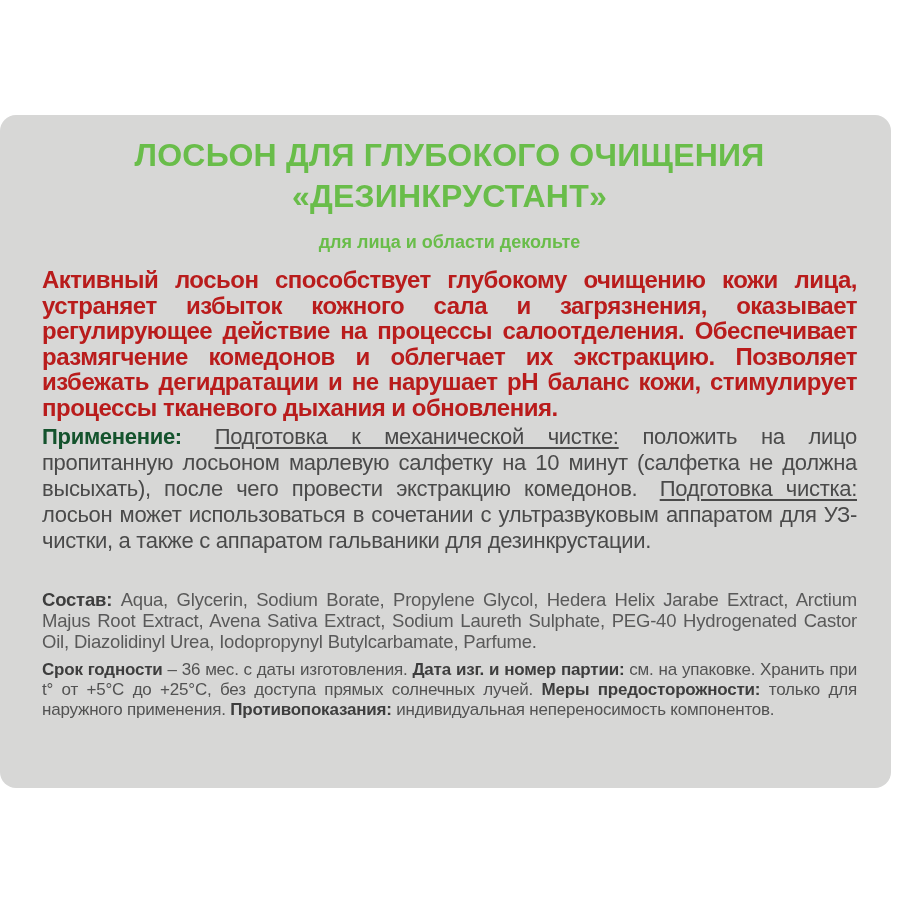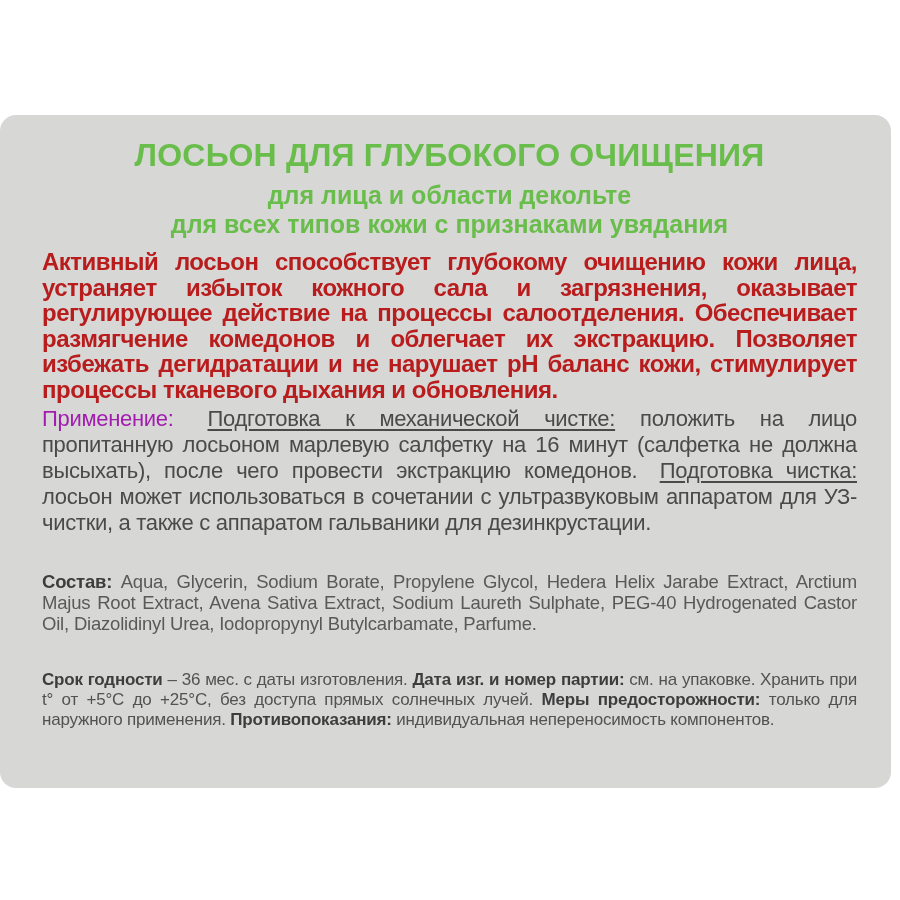--- a/index.html
+++ b/index.html
@@ -32,94 +32,94 @@
     text-align: center;
     font-weight: bold;
     font-size: 32px;
     line-height: 41px;
     color: #69bd4a;
     letter-spacing: 0.2px;
   }
   .subtitle {
     text-align: center;
     font-weight: bold;
-    font-size: 25px;
+    font-size: 18px;
     line-height: 29px;
     color: #69bd4a;
-    margin-top: 5px;
+    margin-top: 11px;
   }
   p { margin: 0; }
   .description {
     margin-top: 10px;
     font-size: 24px;
     line-height: 25.5px;
     font-weight: bold;
     letter-spacing: -0.5px;
     color: #b91c1c;
     text-align: justify;
   }
   .usage {
     margin-top: 4px;
     font-size: 22px;
     line-height: 26px;
     letter-spacing: -0.3px;
     color: #4a4a4a;
     text-align: justify;
   }
   .usage .lead {
-    font-weight: normal;
-    color: #a21caf;
+    font-weight: bold;
+    color: #14532d;
   }
   .underline {
     text-decoration: underline;
     text-underline-offset: 3px;
     margin-left: 9px;
   }
   .ingredients {
     margin-top: 35px;
     font-size: 18.5px;
     line-height: 21px;
     letter-spacing: -0.2px;
     color: #595959;
     text-align: justify;
   }
   .storage {
-    margin-top: 36px;
+    margin-top: 8px;
     font-size: 17px;
     line-height: 20px;
     letter-spacing: -0.2px;
     color: #525252;
     text-align: justify;
   }
   .blabel {
     font-weight: bold;
     color: #3d3d3d;
   }
 </style>
 </head>
 <body>
 
 <div class="page">
   <div class="card">
 
     <div class="title">
       <div>ЛОСЬОН ДЛЯ ГЛУБОКОГО ОЧИЩЕНИЯ</div>
+      <div>«ДЕЗИНКРУСТАНТ»</div>
     </div>
 
     <div class="subtitle">
       <div>для лица и области декольте</div>
-      <div>для всех типов кожи с признаками увядания</div>
     </div>
 
     <p class="description">Активный лосьон способствует глубокому очищению кожи лица, устраняет избыток кожного сала и загрязнения, оказывает регулирующее действие на процессы салоотделения. Обеспечивает размягчение комедонов и облегчает их экстракцию. Позволяет избежать дегидратации и не нарушает pH баланс кожи, стимулирует процессы тканевого дыхания и обновления.</p>
 
     <p class="usage">
       <span class="lead">Применение:</span>
       <span class="underline">Подготовка к механической чистке:</span>
-      <span>положить на лицо пропитанную лосьоном марлевую салфетку на 16 минут (салфетка не должна высыхать), после чего провести экстракцию комедонов.</span>
+      <span>положить на лицо пропитанную лосьоном марлевую салфетку на 10 минут (салфетка не должна высыхать), после чего провести экстракцию комедонов.</span>
       <span class="underline">Подготовка чистка:</span>
       <span>лосьон может использоваться в сочетании с ультразвуковым аппаратом для УЗ-чистки, а также с аппаратом гальваники для дезинкрустации.</span>
     </p>
 
     <p class="ingredients">
       <span class="blabel">Состав:</span>
       <span>Aqua, Glycerin, Sodium Borate, Propylene Glycol, Hedera Helix Jarabe Extract, Arctium Majus Root Extract, Avena Sativa Extract, Sodium Laureth Sulphate, PEG-40 Hydrogenated Castor Oil, Diazolidinyl Urea, Iodopropynyl Butylcarbamate, Parfume.</span>
     </p>
 
     <p class="storage">

